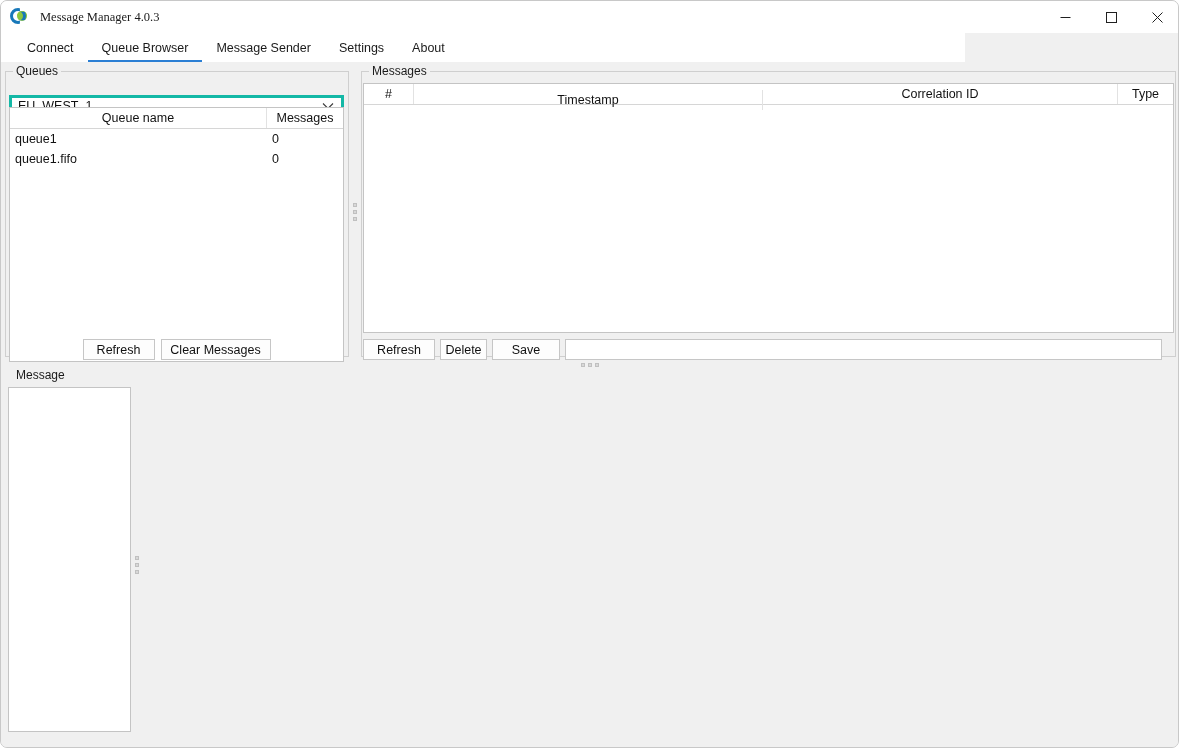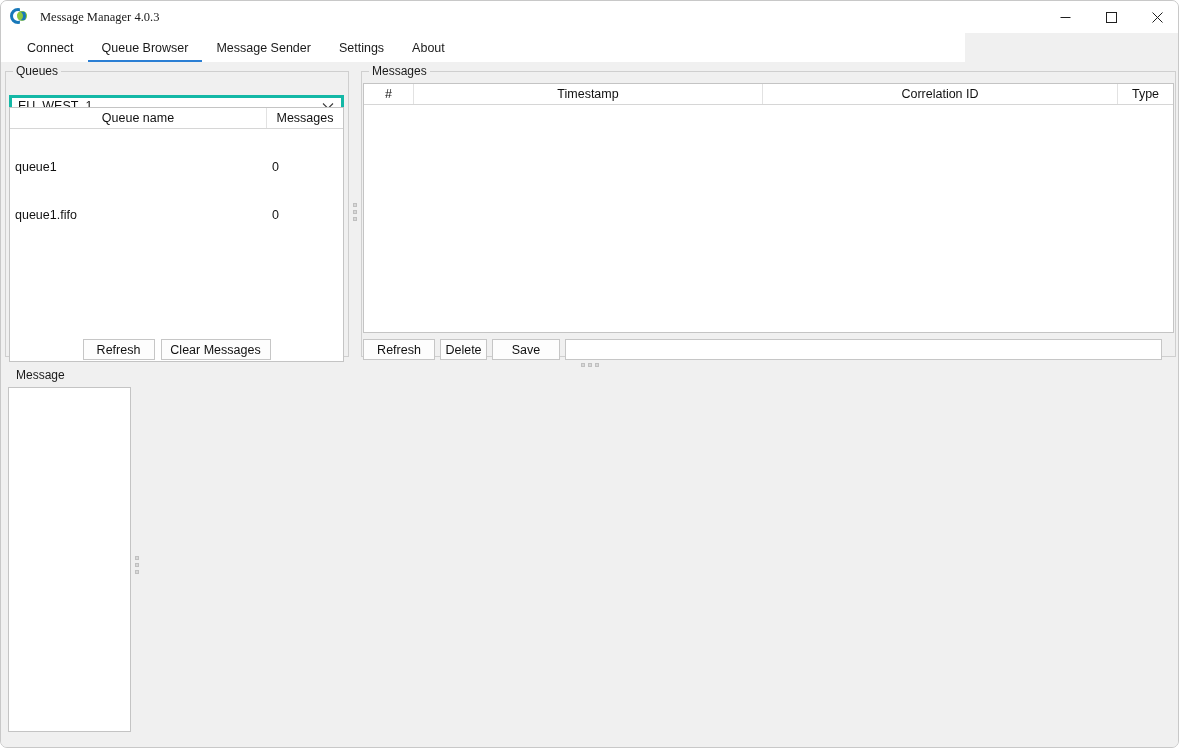--- a/index.html
+++ b/index.html
@@ -204,21 +204,20 @@
     height: 100%;
     overflow: hidden;
     white-space: nowrap;
   }
   .th:last-child { border-right: none; }
 
   .trow {
     display: flex;
     height: 20px;
     align-items: center;
-    margin-top: 28px;
   }
   .td {
     font-size: 12.5px;
     color: #111;
     box-sizing: border-box;
     padding-left: 5px;
     white-space: nowrap;
     overflow: hidden;
   }
 
@@ -404,21 +403,21 @@
     </div>
 
     <div class="groupbox" id="messages-group">
       <div class="gb-frame"></div>
       <div class="gb-title">Messages</div>
       <div class="gb-body">
 
         <div class="tablewrap" id="msg-table">
           <div class="thead">
             <div class="th" style="width:50px;">#</div>
-            <div class="th" style="width:349px;">Timestamp</div>
+            <div class="th" style="width:349px;margin-top:6px;">Timestamp</div>
             <div class="th" style="width:355px;">Correlation ID</div>
             <div class="th" style="width:55px;">Type</div>
           </div>
           <div></div>
         </div>
 
         <div class="mbuttons">
           <div class="btn" style="width:72px;">Refresh</div>
           <div class="btn" style="width:47px;">Delete</div>
           <div class="btn" style="width:68px;">Save</div>

